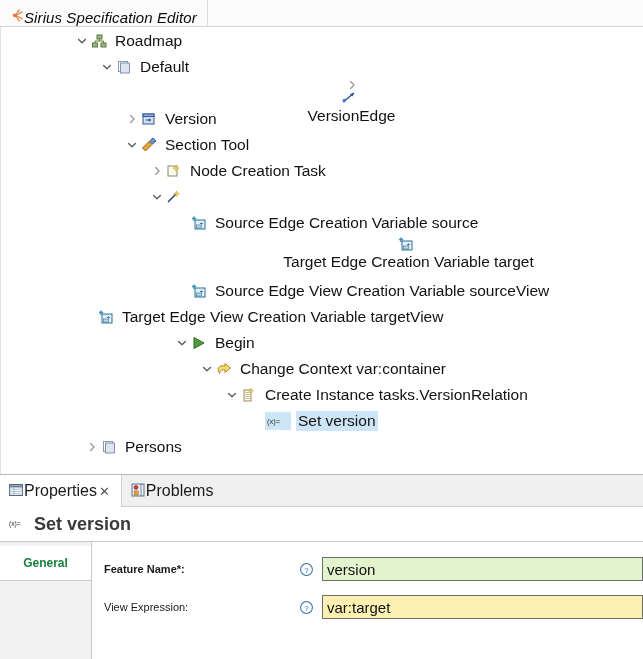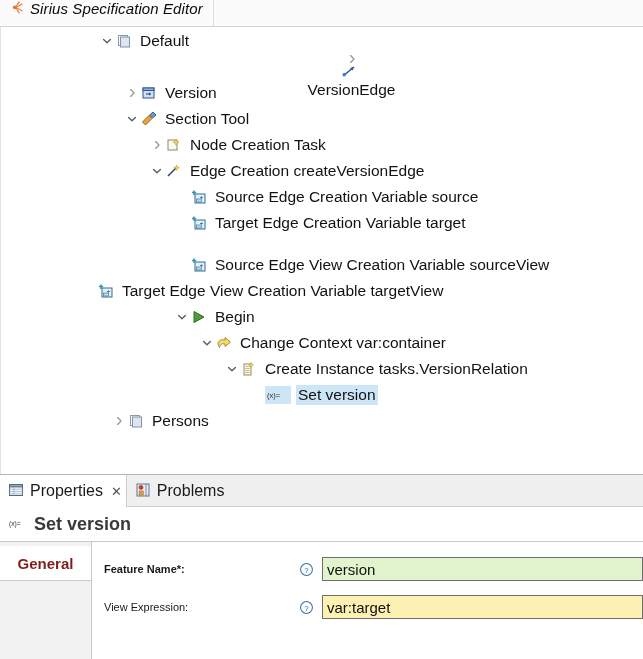--- a/index.html
+++ b/index.html
@@ -38,24 +38,23 @@
   }
   #editor-tabbar::after{
     content:"";
     position:absolute;
     left:0; right:0; bottom:-1px;
     height:1px;
     background:#d4d4d4;
   }
   .editor-tab {
     display: flex;
-    align-items: flex-start;
+    align-items: flex-end;
     height: 26px;
     padding: 0 10px 0 9px;
-    gap: 6px;
     background: #fbfbfb;
     border-right: 1px solid #dcdcdc;
     box-sizing: border-box;
   }
   .editor-tab .tab-title {
     font-style: italic;
     font-size: 15px;
     color: #0b0b0b;
     letter-spacing: .1px;
     white-space: nowrap;
@@ -134,22 +133,22 @@
     height: 32px;
     display: flex;
     align-items: stretch;
     background: #f0f0f0;
     border-bottom: 1px solid #cfcfcf;
     box-sizing: border-box;
   }
   .view-tab {
     display: flex;
     align-items: center;
-    gap: 6px;
-    padding: 0 4px 0 8px;
+    gap: 0;
+    padding: 0 11px 0 8px;
     box-sizing: border-box;
     height: 32px;
   }
   .view-tab.active {
     background: #ffffff;
     border-right: 1px solid #cfcfcf;
   }
   .view-tab .view-tab-label {
     font-size: 16px;
     color: #1a1a1a;
@@ -204,23 +203,23 @@
     background: #f2f2f2;
     border-right: 1px solid #c9c9c9;
     box-sizing: border-box;
     padding-top: 4px;
   }
   .prop-tab {
     height: 34px;
     display: flex;
     align-items: center;
     justify-content: center;
-    font-size: 15px;
+    font-size: 12px;
     font-weight: bold;
-    color: #7f1d1d;
+    color: #15803d;
   }
   .prop-tab.active {
     background: #ffffff;
     border-bottom: 1px solid #c9c9c9;
   }
 
   #props-fields {
     flex: 1;
     padding-top: 8px;
     box-sizing: border-box;
@@ -280,20 +279,36 @@
             <polygon points="7.2,6.6 10.5,1.2 11.6,2.0 8.0,7.2"></polygon>
             <polygon points="7.2,9.1 10.5,14.5 11.6,13.7 8.0,8.5"></polygon>
           </g>
         </svg>
       </span>
       <span class="tab-title">Sirius Specification Editor</span>
     </div>
   </div>
 
   <div id="tree">
+      <div class="tree-row" style="padding-left: 73px;">
+        <span class="twisty">
+          <svg width="10" height="10" viewBox="0 0 10 10">
+            <path d="M1.6 3.4 L5 6.8 L8.4 3.4" stroke="#5c5c5c" stroke-width="1.35" fill="none" stroke-linecap="round" stroke-linejoin="round"></path>
+          </svg>
+        </span>
+        <span class="tree-icon">
+          <svg width="16" height="16" viewBox="0 0 16 16">
+            <rect x="6" y="2" width="5" height="4" fill="#9ab87a" stroke="#5c7a3e"></rect>
+            <rect x="1.5" y="10" width="5" height="4" fill="#9ab87a" stroke="#5c7a3e"></rect>
+            <rect x="10" y="10" width="5" height="4" fill="#9ab87a" stroke="#5c7a3e"></rect>
+            <path d="M8.5 6 L8.5 8 M4 8 L12.5 8 M4 8 L4 10 M12.5 8 L12.5 10" stroke="#5c7a3e" fill="none"></path>
+          </svg>
+        </span>
+        <span class="tree-label">Roadmap</span>
+      </div>
       <div class="tree-row" style="padding-left: 98px;">
         <span class="twisty">
           <svg width="10" height="10" viewBox="0 0 10 10">
             <path d="M1.6 3.4 L5 6.8 L8.4 3.4" stroke="#5c5c5c" stroke-width="1.35" fill="none" stroke-linecap="round" stroke-linejoin="round"></path>
           </svg>
         </span>
         <span class="tree-icon">
           <svg width="16" height="16" viewBox="0 0 16 16">
             <rect x="2.5" y="2.5" width="9" height="10" fill="#ffffff" stroke="#8a9bb0"></rect>
             <rect x="4.5" y="4" width="9" height="10" fill="#dde6f0" stroke="#7f93ab"></rect>
@@ -364,35 +379,34 @@
           <svg width="10" height="10" viewBox="0 0 10 10">
             <path d="M1.6 3.4 L5 6.8 L8.4 3.4" stroke="#5c5c5c" stroke-width="1.35" fill="none" stroke-linecap="round" stroke-linejoin="round"></path>
           </svg>
         </span>
         <span class="tree-icon">
           <svg width="16" height="16" viewBox="0 0 16 16">
             <path d="M2 13 L11 4" stroke="#2b3f66" stroke-width="1.4" fill="none"></path>
             <path d="M10.5 2 L11.4 3.9 L13.4 4.7 L11.4 5.6 L10.5 7.5 L9.7 5.6 L7.7 4.7 L9.7 3.9 Z" fill="#f2d45a" stroke="#b59312" stroke-width=".5"></path>
           </svg>
         </span>
-        <span class="tree-label">Edge Creation createVersionEdge</span>
       </div>
       <div class="tree-row" style="padding-left: 173px;">
         <span class="twisty"></span>
         <span class="tree-icon">
           <svg width="16" height="16" viewBox="0 0 16 16">
             <rect x="4" y="5" width="10" height="9" fill="#e3f0f7" stroke="#2f6f93"></rect>
             <path d="M9 8.5 L11.5 8.5 M11.5 8.5 L10.4 7.5 M11.5 8.5 L10.4 9.5" stroke="#2f6f93" fill="none" stroke-width=".9"></path>
             <path d="M3 1.5 L3 6 M1 3.6 L5.2 3.6" stroke="#3c8fb5" stroke-width="1.5" fill="none"></path>
             <rect x="5.5" y="10" width="5" height="3" fill="#bcd9e8" stroke="#2f6f93" stroke-width=".6"></rect>
           </svg>
         </span>
         <span class="tree-label">Source Edge Creation Variable source</span>
       </div>
-      <div class="tree-row" style="padding-left: 173px;">
+      <div class="tree-row" style="padding-left: 173px; flex-direction: column;">
         <span class="twisty"></span>
         <span class="tree-icon">
           <svg width="16" height="16" viewBox="0 0 16 16">
             <rect x="4" y="5" width="10" height="9" fill="#e3f0f7" stroke="#2f6f93"></rect>
             <path d="M9 8.5 L11.5 8.5 M11.5 8.5 L10.4 7.5 M11.5 8.5 L10.4 9.5" stroke="#2f6f93" fill="none" stroke-width=".9"></path>
             <path d="M3 1.5 L3 6 M1 3.6 L5.2 3.6" stroke="#3c8fb5" stroke-width="1.5" fill="none"></path>
             <rect x="5.5" y="10" width="5" height="3" fill="#bcd9e8" stroke="#2f6f93" stroke-width=".6"></rect>
           </svg>
         </span>
         <span class="tree-label">Target Edge Creation Variable target</span>
@@ -464,21 +478,21 @@
       </div>
       <div class="tree-row selected" style="padding-left: 248px;">
         <span class="twisty"></span>
         <span class="tree-icon" style="width: 26px; min-width: 26px;">
           <svg width="22" height="14" viewBox="0 0 26 14">
             <text x="0" y="11" font-family="Liberation Sans, sans-serif" font-size="9" fill="#2f2f2f">(x)=</text>
           </svg>
         </span>
         <span class="tree-label">Set version</span>
       </div>
-      <div class="tree-row" style="padding-left: 110px;">
+      <div class="tree-row" style="padding-left: 83px;">
         <span class="twisty">
           <svg width="10" height="10" viewBox="0 0 10 10">
             <path d="M3.6 1.6 L7 5 L3.6 8.4" stroke="#9a9a9a" stroke-width="1.35" fill="none" stroke-linecap="round" stroke-linejoin="round"></path>
           </svg>
         </span>
         <span class="tree-icon">
           <svg width="16" height="16" viewBox="0 0 16 16">
             <rect x="2.5" y="2.5" width="9" height="10" fill="#ffffff" stroke="#8a9bb0"></rect>
             <rect x="4.5" y="4" width="9" height="10" fill="#dde6f0" stroke="#7f93ab"></rect>
           </svg>

